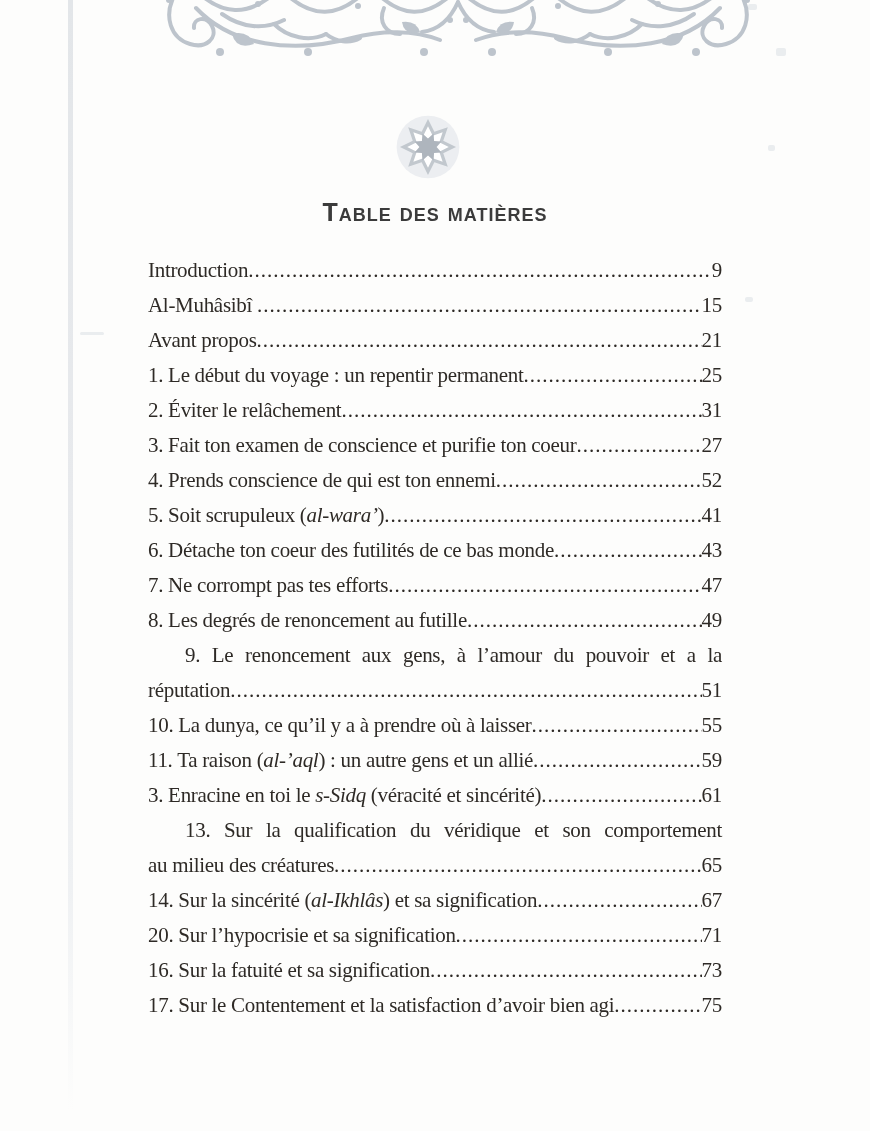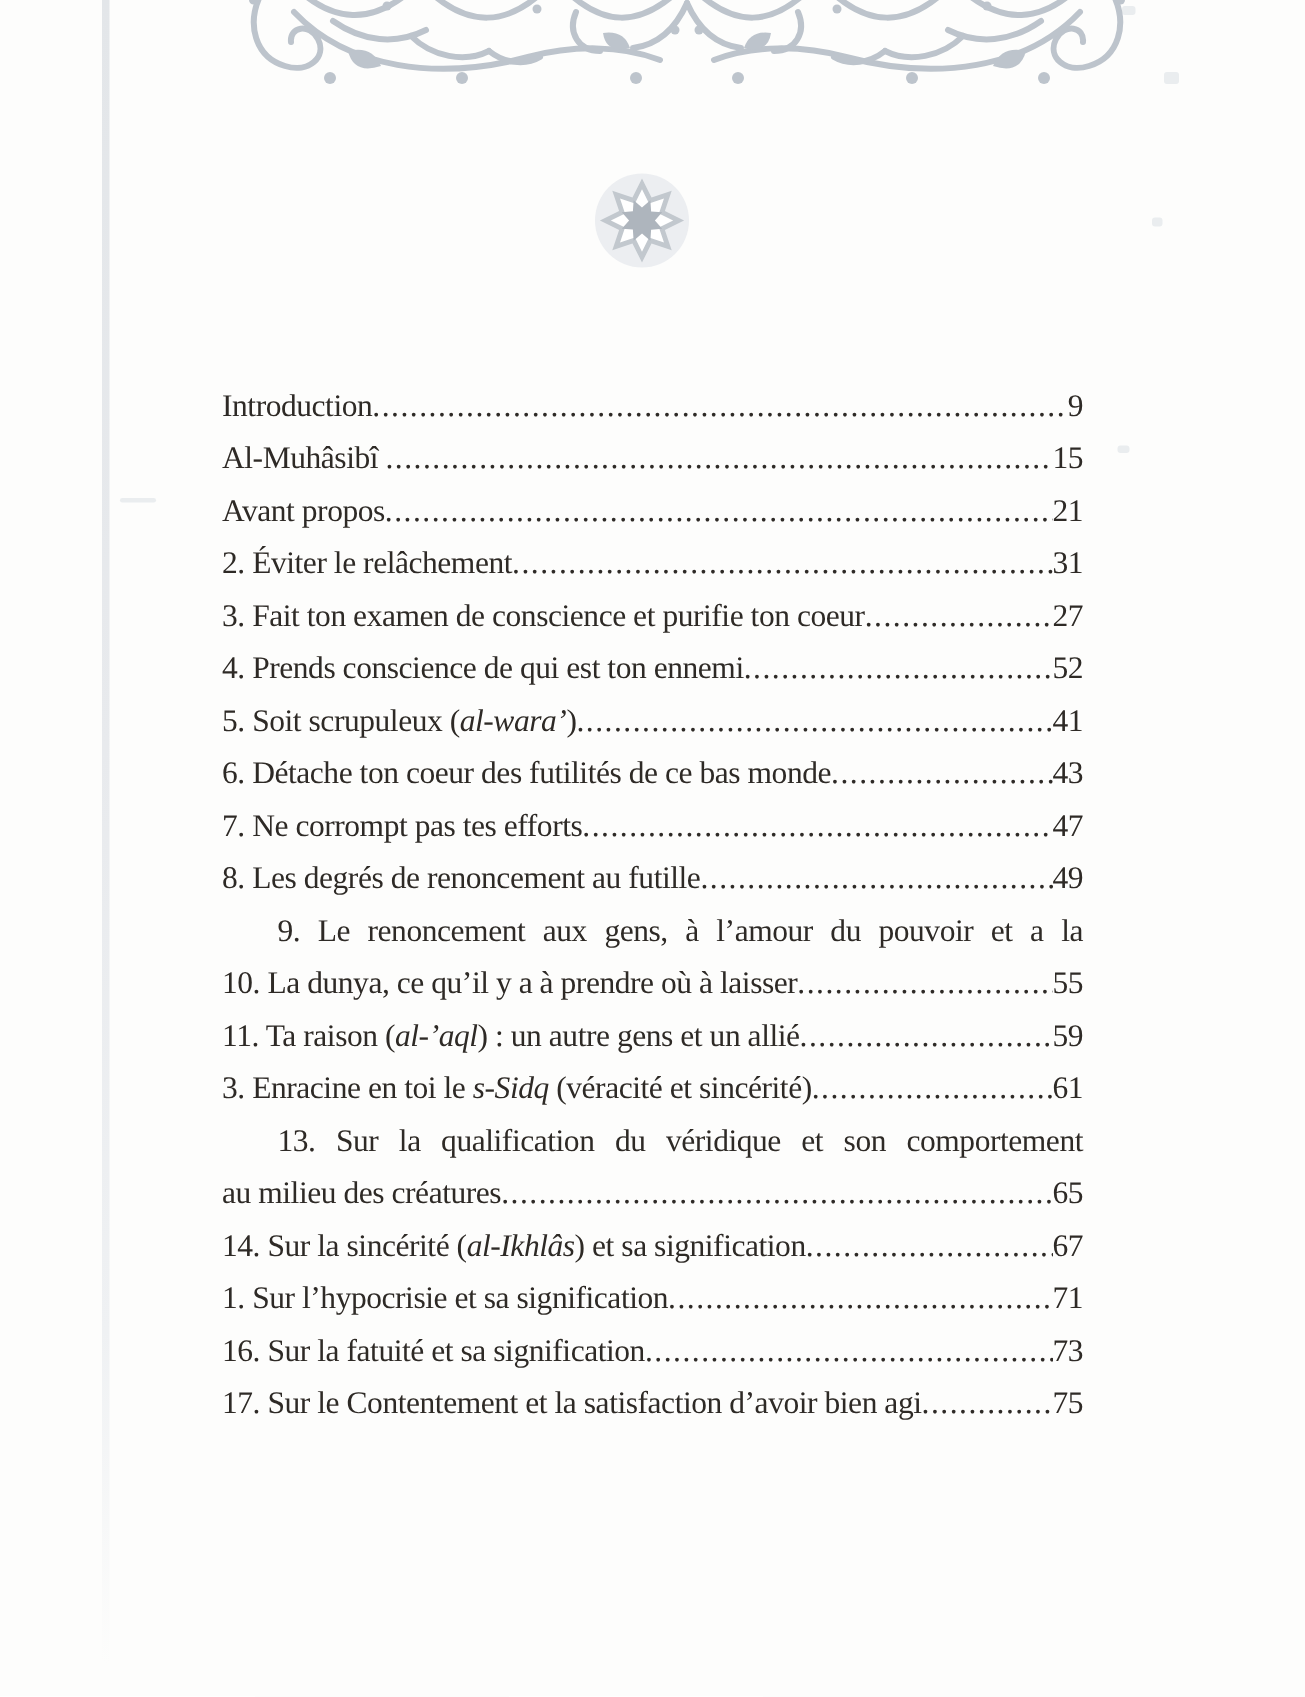--- a/index.html
+++ b/index.html
@@ -99,20 +99,21 @@
 
   <div class="rosette">
     <svg width="68" height="66" viewBox="-40 -40 80 80" xmlns="http://www.w3.org/2000/svg">
       <circle cx="0" cy="0" r="38" fill="#eceef1"></circle>
       <polygon fill="#c2c8ce" points="0,-34 7.7,-18.5 24,-24 18.5,-7.7 34,0 18.5,7.7 24,24 7.7,18.5 0,34 -7.7,18.5 -24,24 -18.5,7.7 -34,0 -18.5,-7.7 -24,-24 -7.7,-18.5"></polygon>
       <polygon fill="#ffffff" transform="scale(0.74)" points="0,-34 7.7,-18.5 24,-24 18.5,-7.7 34,0 18.5,7.7 24,24 7.7,18.5 0,34 -7.7,18.5 -24,24 -18.5,7.7 -34,0 -18.5,-7.7 -24,-24 -7.7,-18.5"></polygon>
       <polygon fill="#aeb5bd" transform="scale(0.52) rotate(22.5)" points="0,-34 7.7,-18.5 24,-24 18.5,-7.7 34,0 18.5,7.7 24,24 7.7,18.5 0,34 -7.7,18.5 -24,24 -18.5,7.7 -34,0 -18.5,-7.7 -24,-24 -7.7,-18.5"></polygon>
     </svg>
   </div>
 
+  <h1 class="title">Table des matières</h1>
 
   <div class="toc">
       <div class="row">
         <div class="l1 flexline">
           <span class="seg">Introduction</span>
           <span class="leader"></span>
           <span class="pg">9</span>
         </div>
       </div>
       <div class="row">
@@ -120,20 +121,27 @@
           <span class="seg">Al-Muhâsibî </span>
           <span class="leader"></span>
           <span class="pg">15</span>
         </div>
       </div>
       <div class="row">
         <div class="l1 flexline">
           <span class="seg">Avant propos</span>
           <span class="leader"></span>
           <span class="pg">21</span>
+        </div>
+      </div>
+      <div class="row">
+        <div class="l1 flexline">
+          <span class="seg">1. Le début du voyage : un repentir permanent</span>
+          <span class="leader"></span>
+          <span class="pg">25</span>
         </div>
       </div>
       <div class="row">
         <div class="l1 flexline">
           <span class="seg">2. Éviter le relâchement</span>
           <span class="leader"></span>
           <span class="pg">31</span>
         </div>
       </div>
       <div class="row">
@@ -175,20 +183,25 @@
       </div>
       <div class="row">
         <div class="l1 flexline">
           <span class="seg">8. Les degrés de renoncement au futille</span>
           <span class="leader"></span>
           <span class="pg">49</span>
         </div>
       </div>
       <div class="row">
         <div class="l1 just"><span class="seg">9. Le renoncement aux gens, à l’amour du pouvoir et a la</span></div>
+        <div class="l2 flexline">
+          <span class="seg">réputation</span>
+          <span class="leader"></span>
+          <span class="pg">51</span>
+        </div>
       </div>
       <div class="row">
         <div class="l1 flexline">
           <span class="seg">10. La dunya, ce qu’il y a à prendre où à laisser</span>
           <span class="leader"></span>
           <span class="pg">55</span>
         </div>
       </div>
       <div class="row">
         <div class="l1 flexline">
@@ -220,21 +233,21 @@
         <div class="l1 flexline">
           <span class="seg">14. Sur la sincérité (</span>
           <span class="seg it">al-Ikhlâs</span>
           <span class="seg">) et sa signification</span>
           <span class="leader"></span>
           <span class="pg">67</span>
         </div>
       </div>
       <div class="row">
         <div class="l1 flexline">
-          <span class="seg">1. Sur l’hypocrisie et sa signification</span>
+          <span class="seg">20. Sur l’hypocrisie et sa signification</span>
           <span class="leader"></span>
           <span class="pg">71</span>
         </div>
       </div>
       <div class="row">
         <div class="l1 flexline">
           <span class="seg">16. Sur la fatuité et sa signification</span>
           <span class="leader"></span>
           <span class="pg">73</span>
         </div>

